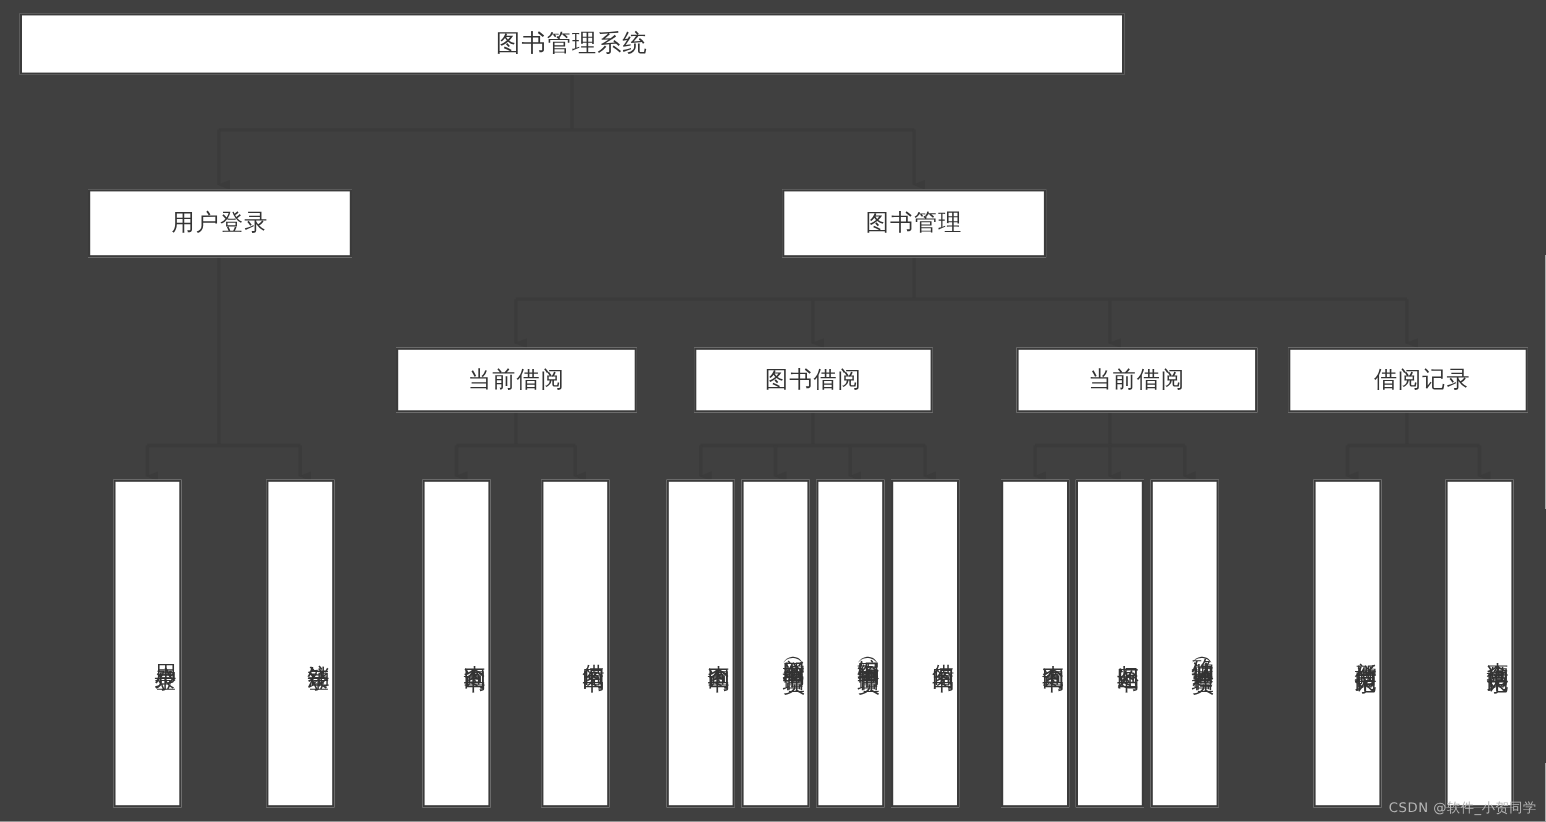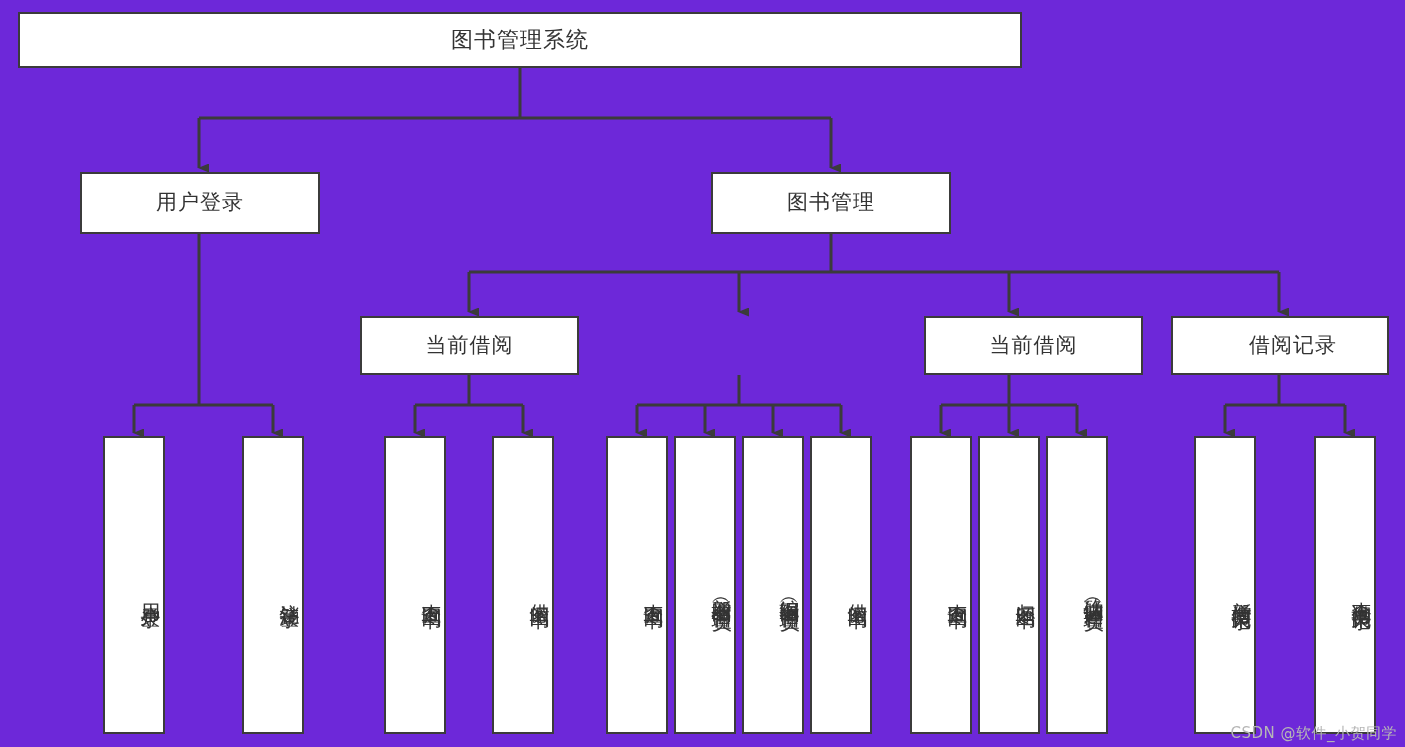--- a/index.html
+++ b/index.html
@@ -7,21 +7,21 @@
     padding: 0;
     background: #ffffff;
   }
   body {
     font-family: "DejaVu Sans", "Liberation Sans", sans-serif;
   }
   #canvas {
     position: relative;
     width: 1405px;
     height: 747px;
-    background: #6d28d9;
+    background: #404040;
     overflow: hidden;
   }
   #edges {
     position: absolute;
     left: 0;
     top: 0;
     width: 1405px;
     height: 747px;
     pointer-events: none;
   }
@@ -53,21 +53,21 @@
     line-height: 1.22;
     letter-spacing: 2px;
   }
   .node .label {
     display: block;
   }
   .watermark {
     position: absolute;
     right: 8px;
     bottom: 4px;
-    font-size: 15px;
+    font-size: 12px;
     color: #b6b6b6;
     white-space: nowrap;
     letter-spacing: 0.5px;
   }
 </style>
 </head>
 <body>
 
 <div id="canvas">
 
@@ -130,20 +130,23 @@
   <div class="node horiz" style="left:80px; top:172px; width:240px; height:62px;">
     <span class="label">用户登录</span>
   </div>
   <div class="node horiz" style="left:711px; top:172px; width:240px; height:62px;">
     <span class="label">图书管理</span>
   </div>
 
   <div class="node horiz" style="left:360px; top:316px; width:219px; height:59px;">
     <span class="label">当前借阅</span>
   </div>
+  <div class="node horiz" style="left:631px; top:316px; width:217px; height:59px;">
+    <span class="label">图书借阅</span>
+  </div>
   <div class="node horiz" style="left:900px; top:316px; width:219px; height:59px;margin-left:24px;">
     <span class="label">当前借阅</span>
   </div>
   <div class="node horiz" style="left:1171px; top:316px; width:218px; height:59px;padding-left:26px;">
     <span class="label">借阅记录</span>
   </div>
 
   <div class="node vert" style="left:103px; top:436px; width:62px; height:298px;">
     <span class="label">用户登录</span>
   </div>

